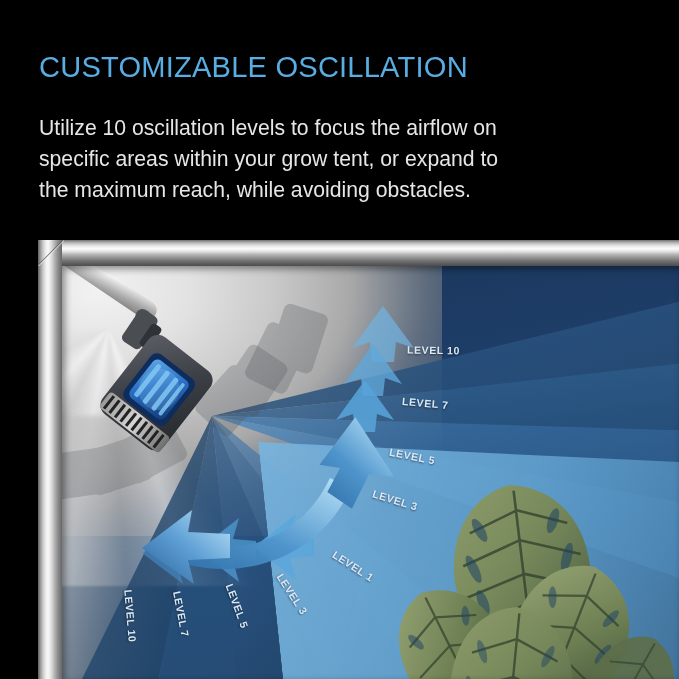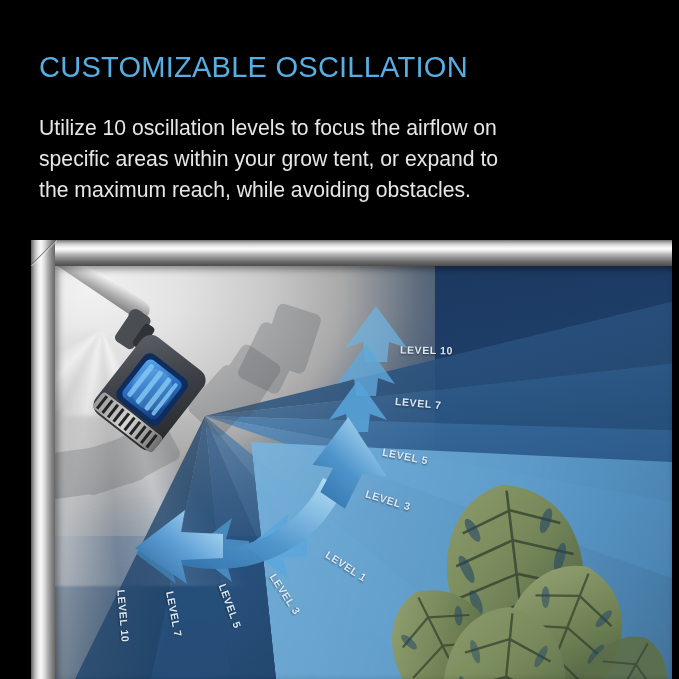--- a/index.html
+++ b/index.html
@@ -18,21 +18,21 @@
     transform:scaleX(.97);transform-origin:left center;
   }
   #body-copy{
     position:absolute;left:39px;top:113px;width:600px;
     font-size:21.5px;line-height:31px;color:#e6e6e6;font-weight:400;
     transform:scaleX(.985);transform-origin:left center;
   }
   #body-copy div{white-space:nowrap;}
 
   
-  #panel{position:absolute;left:31px;top:240px;width:641px;height:439px;overflow:hidden;}
+  #panel{position:absolute;left:38px;top:240px;width:641px;height:439px;overflow:hidden;}
 
   
   #frame-top{
     position:absolute;left:0;top:0;width:641px;height:26px;
     background:linear-gradient(to bottom,
       #6e6e6e 0%,#9a9a9a 6%,#cfcfcf 16%,#efefef 26%,#fbfbfb 34%,
       #e2e2e2 44%,#b4b4b4 56%,#8e8e8e 70%,#6a6a6a 84%,#4c4c4c 100%);
     z-index:40;
   }
   #frame-left{

